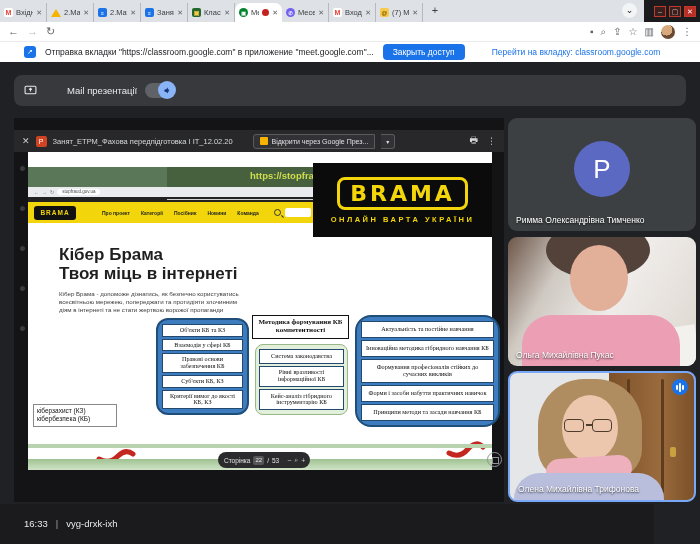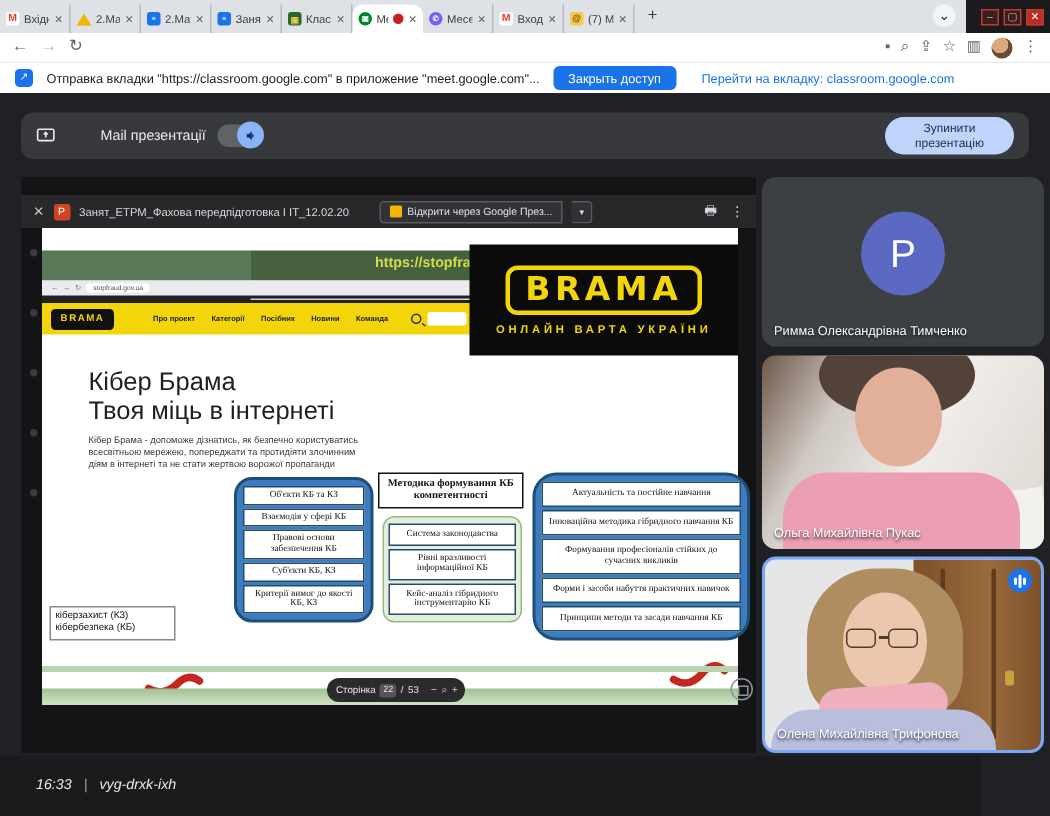--- a/index.html
+++ b/index.html
@@ -38,25 +38,25 @@
   .navic { color:#5f6368; font-size:11px; line-height:1; }
   .navic.dim { color:#b6b9bd; }
   #urlpill { flex:0 0 470px; height:14px; background:#f1f3f4; border-radius:8px; display:flex; align-items:center; gap:5px; padding:0 8px; }
   #urlpill svg { flex:none; }
   #urltext { font-size:8.5px; color:#202124; }
   #addr-right { margin-left:auto; display:flex; align-items:center; gap:7px; }
   #addr-right .aicon { color:#5f6368; font-size:10px; line-height:1; }
   #avatar-chip { width:14px; height:14px; border-radius:50%; background:radial-gradient(circle at 40% 35%, #d9a97e 0 45%, #6b4a33 46% 100%); }
 
   
-  #notifbar { left:0; top:42px; width:700px; height:20px; background:#fff; display:flex; align-items:center; gap:9px; padding:0 10px; }
+  #notifbar { left:0; top:42px; width:700px; height:20px; background:#fff; display:flex; align-items:center; gap:9px; padding:0 24px; }
   #notif-ic { width:12px; height:12px; border-radius:3px; background:#1a73e8; color:#fff; font-size:7px; text-align:center; line-height:12px; }
   #notif-text { font-size:8.5px; color:#202124; }
   #notif-btn { background:#1a73e8; color:#fff; font-size:8.5px; padding:3px 10px; border-radius:4px; border:none; }
-  #notif-link { color:#1a73e8; font-size:8.5px; margin-left:8px; }
+  #notif-link { color:#1a73e8; font-size:8.5px; margin-left:18px; }
 
   
   #presenterbar { left:14px; top:75px; width:672px; height:31px; background:#37393d; border-radius:8px; display:flex; align-items:center; gap:8px; padding:0 10px; }
   #share-ic { width:13px; height:13px; flex:none; }
   #presenter-name { font-size:9.5px; color:#e8eaed; white-space:nowrap; }
   #audio-label { font-size:9.5px; color:#e8eaed; margin-left:22px; white-space:nowrap; }
   #audio-toggle { width:30px; height:15px; background:#5f6368; border-radius:8px; position:relative; flex:none; }
   #audio-knob { position:absolute; right:-1px; top:-2px; width:18px; height:18px; border-radius:50%; background:#8ab4f8; display:flex; align-items:center; justify-content:center; }
   #stop-btn { margin-left:auto; width:86px; min-height:25px; background:#bdd5fb; color:#1c2b46; font-size:8px; line-height:1.15; border-radius:13px; border:none; text-align:center; padding:2px 6px; }
 
@@ -85,21 +85,21 @@
   #cookiestrip::after { content:""; position:absolute; left:30%; top:2px; width:40%; height:1px; background:rgba(255,255,255,.8); }
   #yellownav { position:absolute; left:0; top:50px; width:464px; height:21px; background:#f2d60b; display:flex; align-items:center; gap:0; padding:0 6px; }
   #nav-logo { width:42px; height:14px; background:#111; border-radius:3px; color:#f2d60b; font-size:6.5px; font-weight:900; text-align:center; line-height:14px; letter-spacing:1px; flex:none; margin-right:26px; }
   .navitem { font-size:5px; font-weight:bold; color:#22231f; margin-right:11px; white-space:nowrap; }
   #nav-search { width:7px; height:7px; border:1px solid #333; border-radius:50%; position:relative; margin-left:4px; flex:none; }
   #nav-search::after { content:""; position:absolute; left:6px; top:6px; width:3px; height:1px; background:#333; transform:rotate(45deg); }
   #nav-box { width:26px; height:9px; background:#fff; border-radius:2px; margin-left:4px; flex:none; }
   #brama-box { position:absolute; left:285px; top:11px; width:179px; height:74px; background:#0b0b0b; display:flex; flex-direction:column; align-items:center; justify-content:center; gap:5px; }
   #brama-logo { border:3px solid #f2d50a; border-radius:8px; padding:1px 10px; color:#f2d50a; font-size:22px; font-weight:900; letter-spacing:3px; font-family:"DejaVu Sans", sans-serif; }
   #brama-sub { color:#f2d50a; font-size:7.5px; font-weight:bold; letter-spacing:2.5px; }
-  #slide-title { position:absolute; left:31px; top:94px; font-size:17px; font-weight:normal; color:#1f1f1f; line-height:1.1; }
+  #slide-title { position:absolute; left:31px; top:94px; font-size:17px; font-weight:bold; color:#1f1f1f; line-height:1.1; }
   #slide-body { position:absolute; left:31px; top:138px; width:190px; font-size:6.2px; color:#3c3c3c; line-height:1.25; }
 
   
   .bluebox { position:absolute; background:#3e7cc0; border:2px solid #1f4e79; border-radius:12px; padding:4px 4px; display:flex; flex-direction:column; gap:2px; }
   #diag-left { left:128px; top:166px; width:93px; height:97px; }
   #diag-right { left:327px; top:163px; width:145px; height:112px; border-radius:16px; }
   .wbox { background:#fff; border:1px solid #24496e; font-family:"Liberation Serif", serif; font-size:6.2px; line-height:1.08; color:#111; text-align:center; padding:1.5px 2px; flex:1 0 auto; display:flex; align-items:center; justify-content:center; }
   #diag-mid-title { position:absolute; left:224px; top:163px; width:97px; height:24px; background:#fff; border:1.8px solid #111; font-family:"Liberation Serif", serif; font-weight:bold; font-size:7px; line-height:1.1; text-align:center; display:flex; align-items:center; justify-content:center; color:#111; }
   #diag-mid { position:absolute; left:227px; top:192px; width:93px; height:71px; background:#e2efda; border:1.5px solid #9ab788; border-radius:8px; padding:4px 3px; display:flex; flex-direction:column; gap:2px; }
   #left-label-box { position:absolute; left:5px; top:252px; width:84px; background:#fff; border:0.5px solid #888; padding:2px 3px; font-size:6.5px; color:#111; line-height:1.3; }
@@ -131,21 +131,21 @@
   .t3-hair { position:absolute; left:28px; top:6px; width:104px; height:100px; border-radius:46px 46px 30px 30px; background:#b08d60; }
   .t3-face { position:absolute; left:52px; top:22px; width:56px; height:66px; border-radius:50%; background:#ecc7ae; }
   .t3-glass { position:absolute; top:46px; width:20px; height:13px; border:1.5px solid #4e3c2c; border-radius:4px; }
   .t3-bridge { position:absolute; left:76px; top:51px; width:6px; height:1.5px; background:#4e3c2c; }
   .t3-scarf { position:absolute; left:36px; top:84px; width:86px; height:26px; border-radius:14px; background:#efb0be; transform:rotate(-4deg); }
   .t3-body { position:absolute; left:4px; top:100px; width:150px; height:34px; border-radius:26px 26px 0 0; background:#b9bedd; }
   #t3-audio { position:absolute; right:6px; top:6px; width:16px; height:16px; border-radius:50%; background:#1a73e8; display:flex; align-items:center; justify-content:center; gap:1px; }
   #t3-audio i { display:block; width:2px; background:#fff; border-radius:1px; }
 
   
-  #controlbar { left:0; top:504px; width:654px; height:40px; background:#1b1b1d;font-style:italic; }
+  #controlbar { left:0; top:504px; width:654px; height:40px; background:#1b1b1d; }
   #meta { position:absolute; left:24px; top:14px; display:flex; gap:8px; font-size:9.5px; color:#e8eaed; align-items:center; }
   #meta .sep { color:#9aa0a6; }
   svg { display:block; }
 </style>
 </head>
 <body>
 
 <div id="tabstrip" class="abs">
   <div class="tab">
     <span class="fav gmail">M</span>
@@ -230,21 +230,20 @@
     <path d="M12 14V8M9.5 10.5L12 8l2.5 2.5" stroke="#e8eaed" stroke-width="2" fill="none"></path>
   </svg>
   <span id="audio-label">Маil презентації</span>
   <div id="audio-toggle">
     <div id="audio-knob">
       <svg width="9" height="9" viewBox="0 0 24 24">
           <path d="M4 9v6h4l5 5V4L8 9H4zm12.5 3a4.5 4.5 0 00-2.5-4v8a4.5 4.5 0 002.5-4z" fill="#0b2d6b"></path>
         </svg>
     </div>
   </div>
-  <button id="stop-btn">Зупинити презентацію</button>
 </div>
 
 <div id="presentation" class="abs">
   <div id="viewer-topbar">
     <span id="viewer-close">✕</span>
     <span id="ppt-ic">P</span>
     <span id="viewer-filename">Занят_ЕТРМ_Фахова передпідготовка І ІТ_12.02.2025.pptx</span>
     <span id="openwith">
       <span class="slides-ic"></span>
       <span>Відкрити через Google През...</span>

